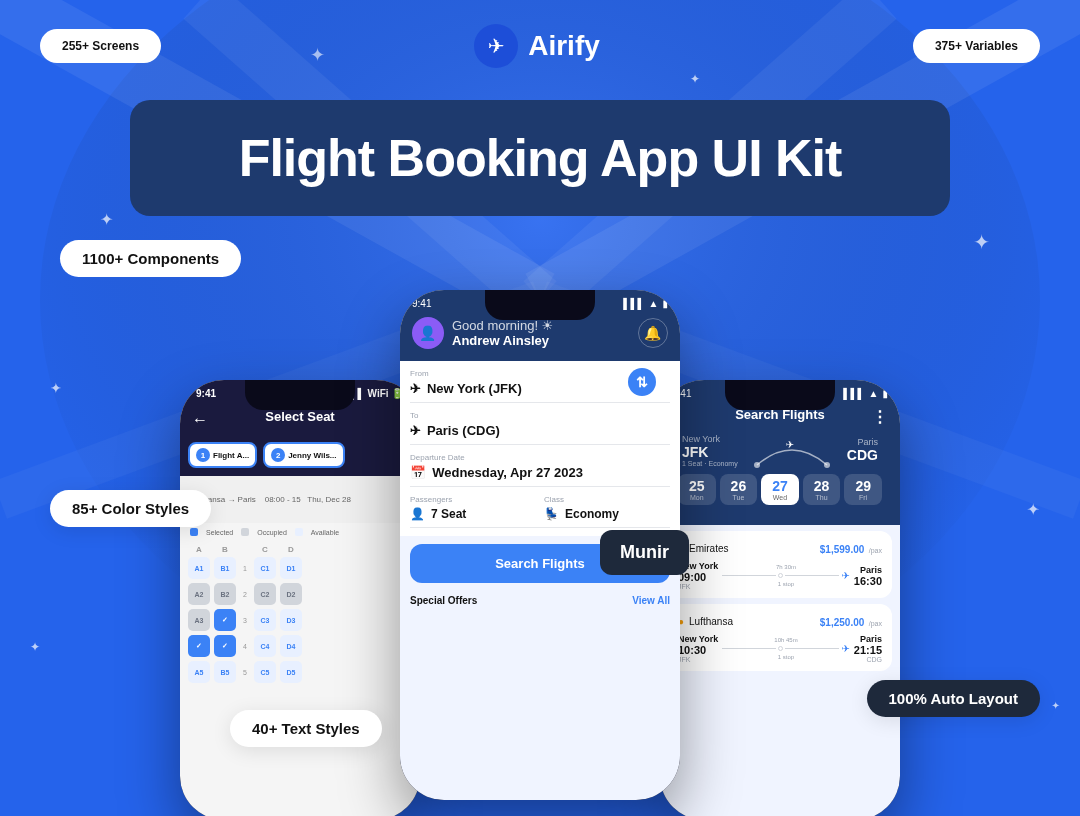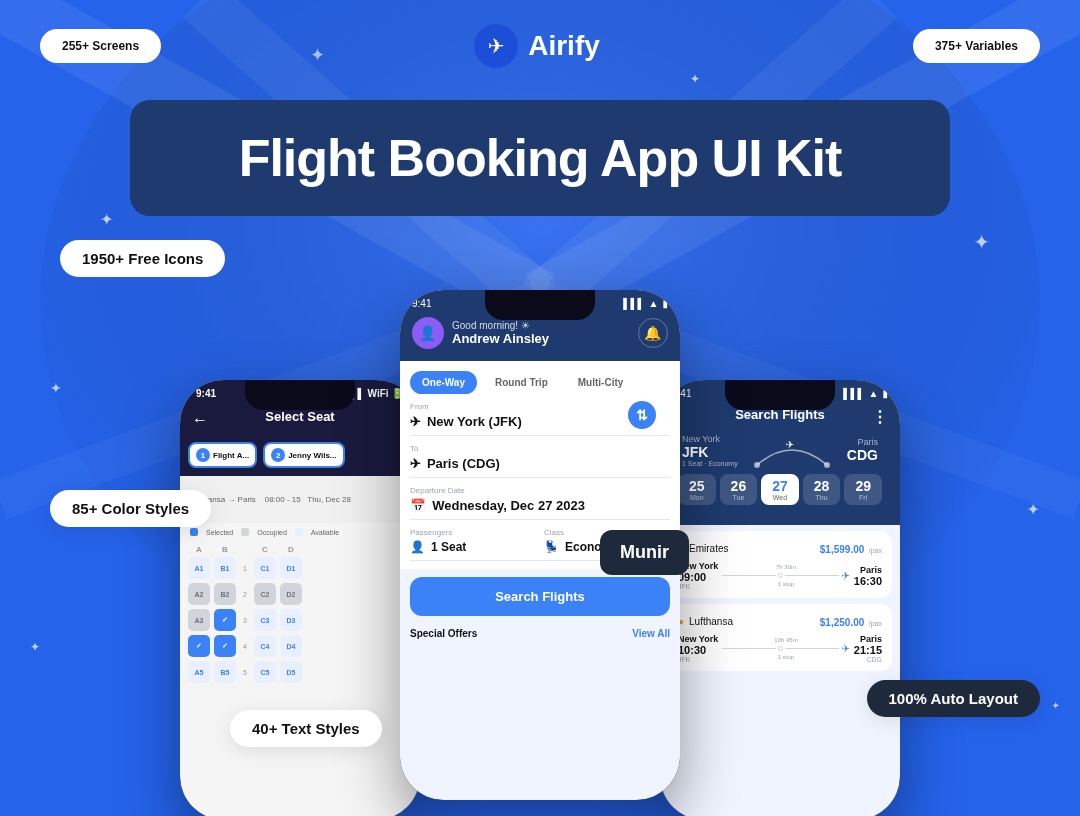--- a/index.html
+++ b/index.html
@@ -295,21 +295,21 @@
       width: 32px;
       height: 32px;
       border-radius: 50%;
       background: #8B5CF6;
       overflow: hidden;
       display: flex;
       align-items: center;
       justify-content: center;
       font-size: 14px;
     }
-    .greeting-text { font-size: 10px; opacity: 0.8; }
+    .greeting-text { font-size: 13px; opacity: 0.8; }
     .user-name { font-size: 13px; font-weight: 700; }
     .notif-btn {
       width: 30px; height: 30px;
       border-radius: 50%;
       border: 1.5px solid rgba(255,255,255,0.3);
       display: flex; align-items: center; justify-content: center;
       font-size: 14px;
     }
     .tab-row {
       display: flex;
@@ -541,21 +541,21 @@
     <span class="logo-text">Airify</span>
   </div>
   <div class="badge-pill">375+ Variables</div>
 </div>
 
 <div class="title-banner">
   <h1>Flight Booking App UI Kit</h1>
 </div>
 
 <div class="feature-row">
-  <div class="feature-badge">1950+ Free Icons</div>
+  <div class="feature-badge">1100+ Components</div>
 </div>
 
 <div class="phones-container">
 
   <div class="phone phone-left">
     <div class="phone-notch"></div>
     <div class="phone-screen">
 
       <div class="status-bar status-bar-dark">
         <span>9:41</span>
@@ -672,25 +672,20 @@
             <div class="avatar">👤</div>
             <div>
               <div class="greeting-text">Good morning! ☀</div>
               <div class="user-name">Andrew Ainsley</div>
             </div>
           </div>
           <div class="notif-btn">🔔</div>
         </div>
       </div>
 
-      <div class="tab-row">
-        <div class="tab-btn tab-active">One-Way</div>
-        <div class="tab-btn tab-inactive">Round Trip</div>
-        <div class="tab-btn tab-inactive">Multi-City</div>
-      </div>
 
       <div class="form-body">
 
         <div class="form-field" style="position:relative;">
           <div class="form-label">From</div>
           <div class="form-value">
             <span>✈</span>
             <span>New York (JFK)</span>
           </div>
           <div class="swap-btn" style="top:50%;transform:translateY(-50%);">⇅</div>
@@ -701,30 +696,30 @@
           <div class="form-value">
             <span>✈</span>
             <span>Paris (CDG)</span>
           </div>
         </div>
 
         <div class="form-field">
           <div class="form-label">Departure Date</div>
           <div class="form-value">
             <span>📅</span>
-            <span>Wednesday, Dec 27 2023</span>
+            <span>Wednesday, Apr 27 2023</span>
           </div>
         </div>
 
         <div class="form-field form-row">
           <div class="form-half">
             <div class="form-label">Passengers</div>
             <div class="form-value" style="font-size:12px;">
               <span>👤</span>
-              <span>1 Seat</span>
+              <span>7 Seat</span>
             </div>
           </div>
           <div class="form-half">
             <div class="form-label">Class</div>
             <div class="form-value" style="font-size:12px;">
               <span>💺</span>
               <span>Economy</span>
             </div>
           </div>
         </div>

